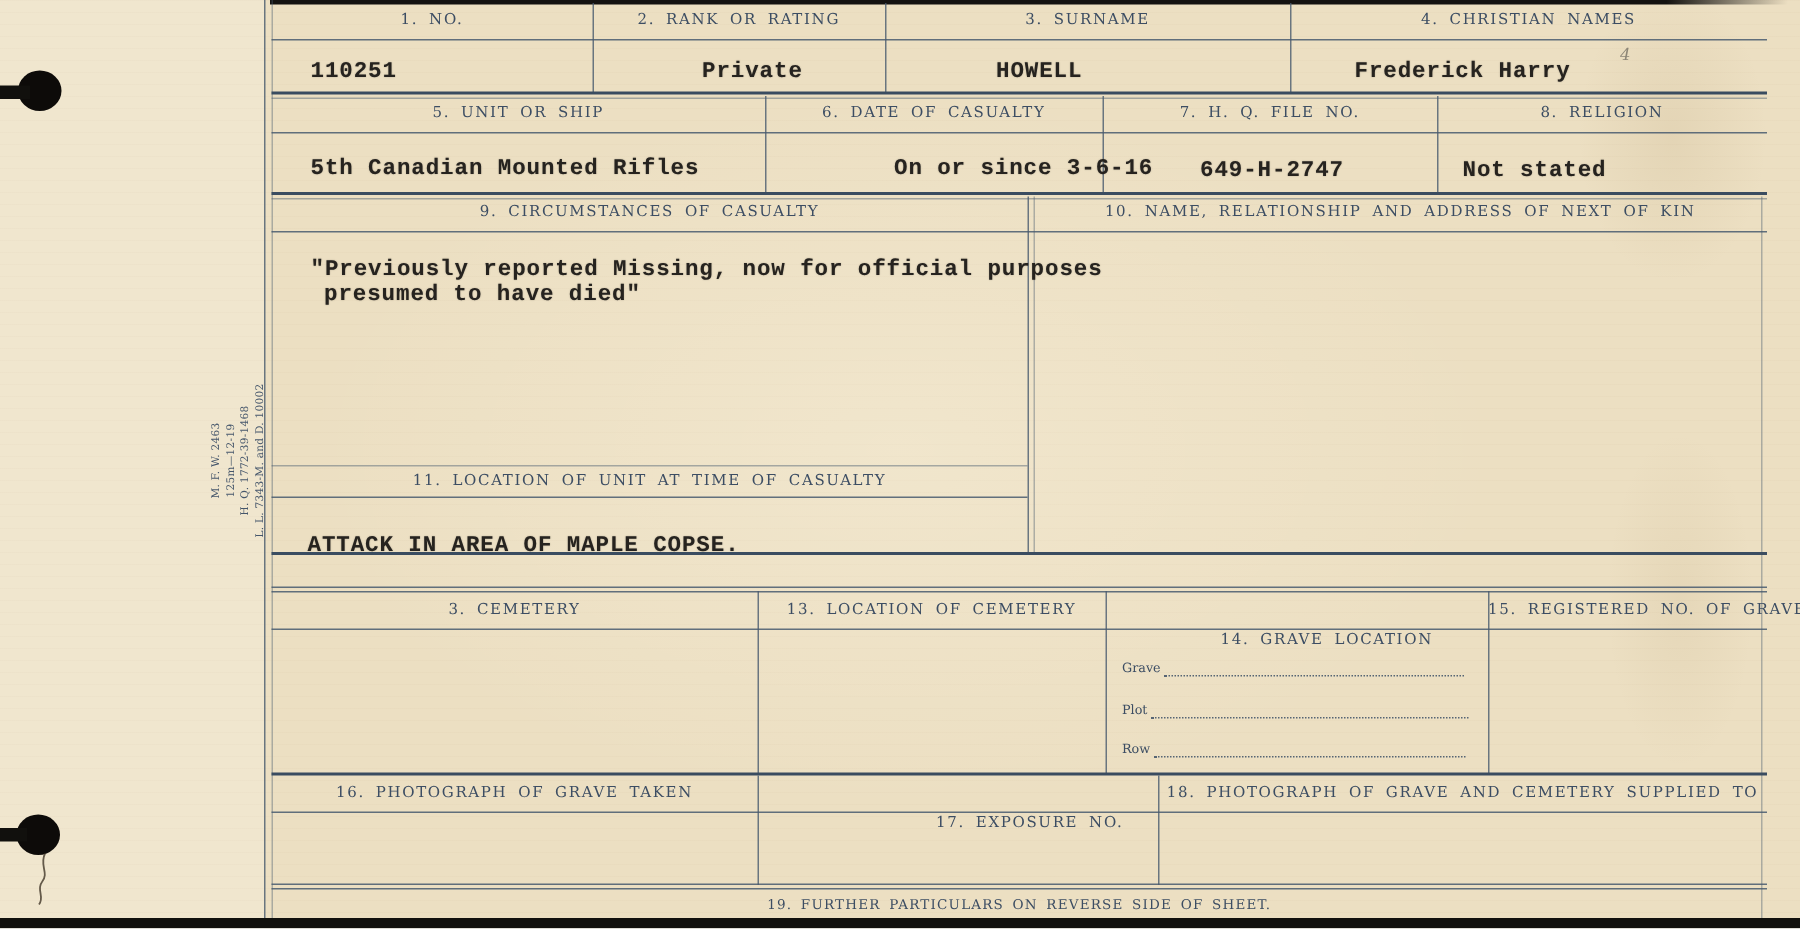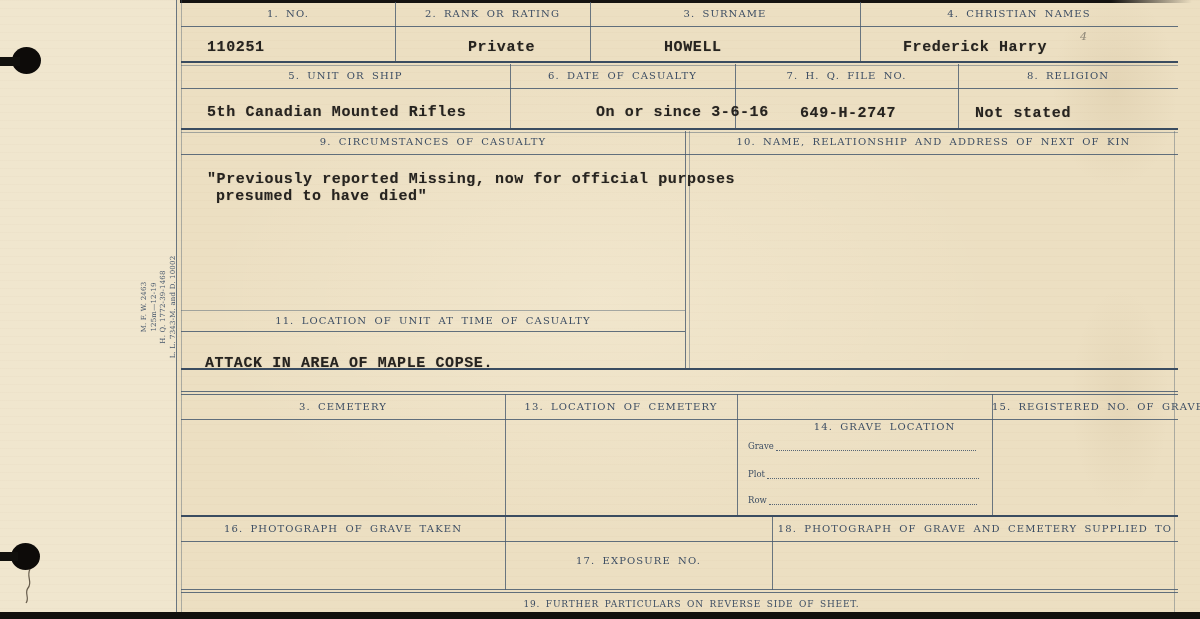--- a/index.html
+++ b/index.html
@@ -144,28 +144,28 @@
     <span class="sub">Plot</span>
     <span class="dots"></span>
   </div>
   <div class="graverow" style="left:748px;top:495px;width:229px;">
     <span class="sub">Row</span>
     <span class="dots"></span>
   </div>
   <div class="rule2" style="left:181px;top:515px;width:997px;"></div>
 
   <div class="lbl" style="left:181px;top:524px;width:324px;">16.  PHOTOGRAPH OF GRAVE TAKEN</div>
-  <div class="lbl" style="left:505px;top:556px;width:267px;">17.  EXPOSURE NO.</div>
+  <div class="lbl" style="left:505px;top:544px;width:267px;padding-left:48px;">17.  EXPOSURE NO.</div>
   <div class="lbl" style="left:772px;top:524px;width:406px;">18.  PHOTOGRAPH OF GRAVE AND CEMETERY SUPPLIED TO</div>
   <div class="rule" style="left:181px;top:541px;width:997px;"></div>
   <div class="vrule" style="left:505px;top:517px;height:73px;"></div>
   <div class="vrule" style="left:772px;top:517px;height:73px;"></div>
 
   <div class="type" style="left:205px;top:560px;"></div>
   <div class="type" style="left:515px;top:560px;"></div>
   <div class="type" style="left:785px;top:560px;"></div>
 
   <div class="rule" style="left:181px;top:589px;width:997px;"></div>
   <div class="rule" style="left:181px;top:592px;width:997px;"></div>
 
-  <div class="lbl" style="left:181px;top:599px;width:997px;font-size:9px;letter-spacing:.8px;word-spacing:2px;padding-left:12px;">19.  FURTHER PARTICULARS ON REVERSE SIDE OF SHEET.</div>
+  <div class="lbl" style="left:181px;top:599px;width:997px;font-size:9px;letter-spacing:.8px;word-spacing:2px;">19.  FURTHER PARTICULARS ON REVERSE SIDE OF SHEET.</div>
 
 </div>
 
 </body></html>

